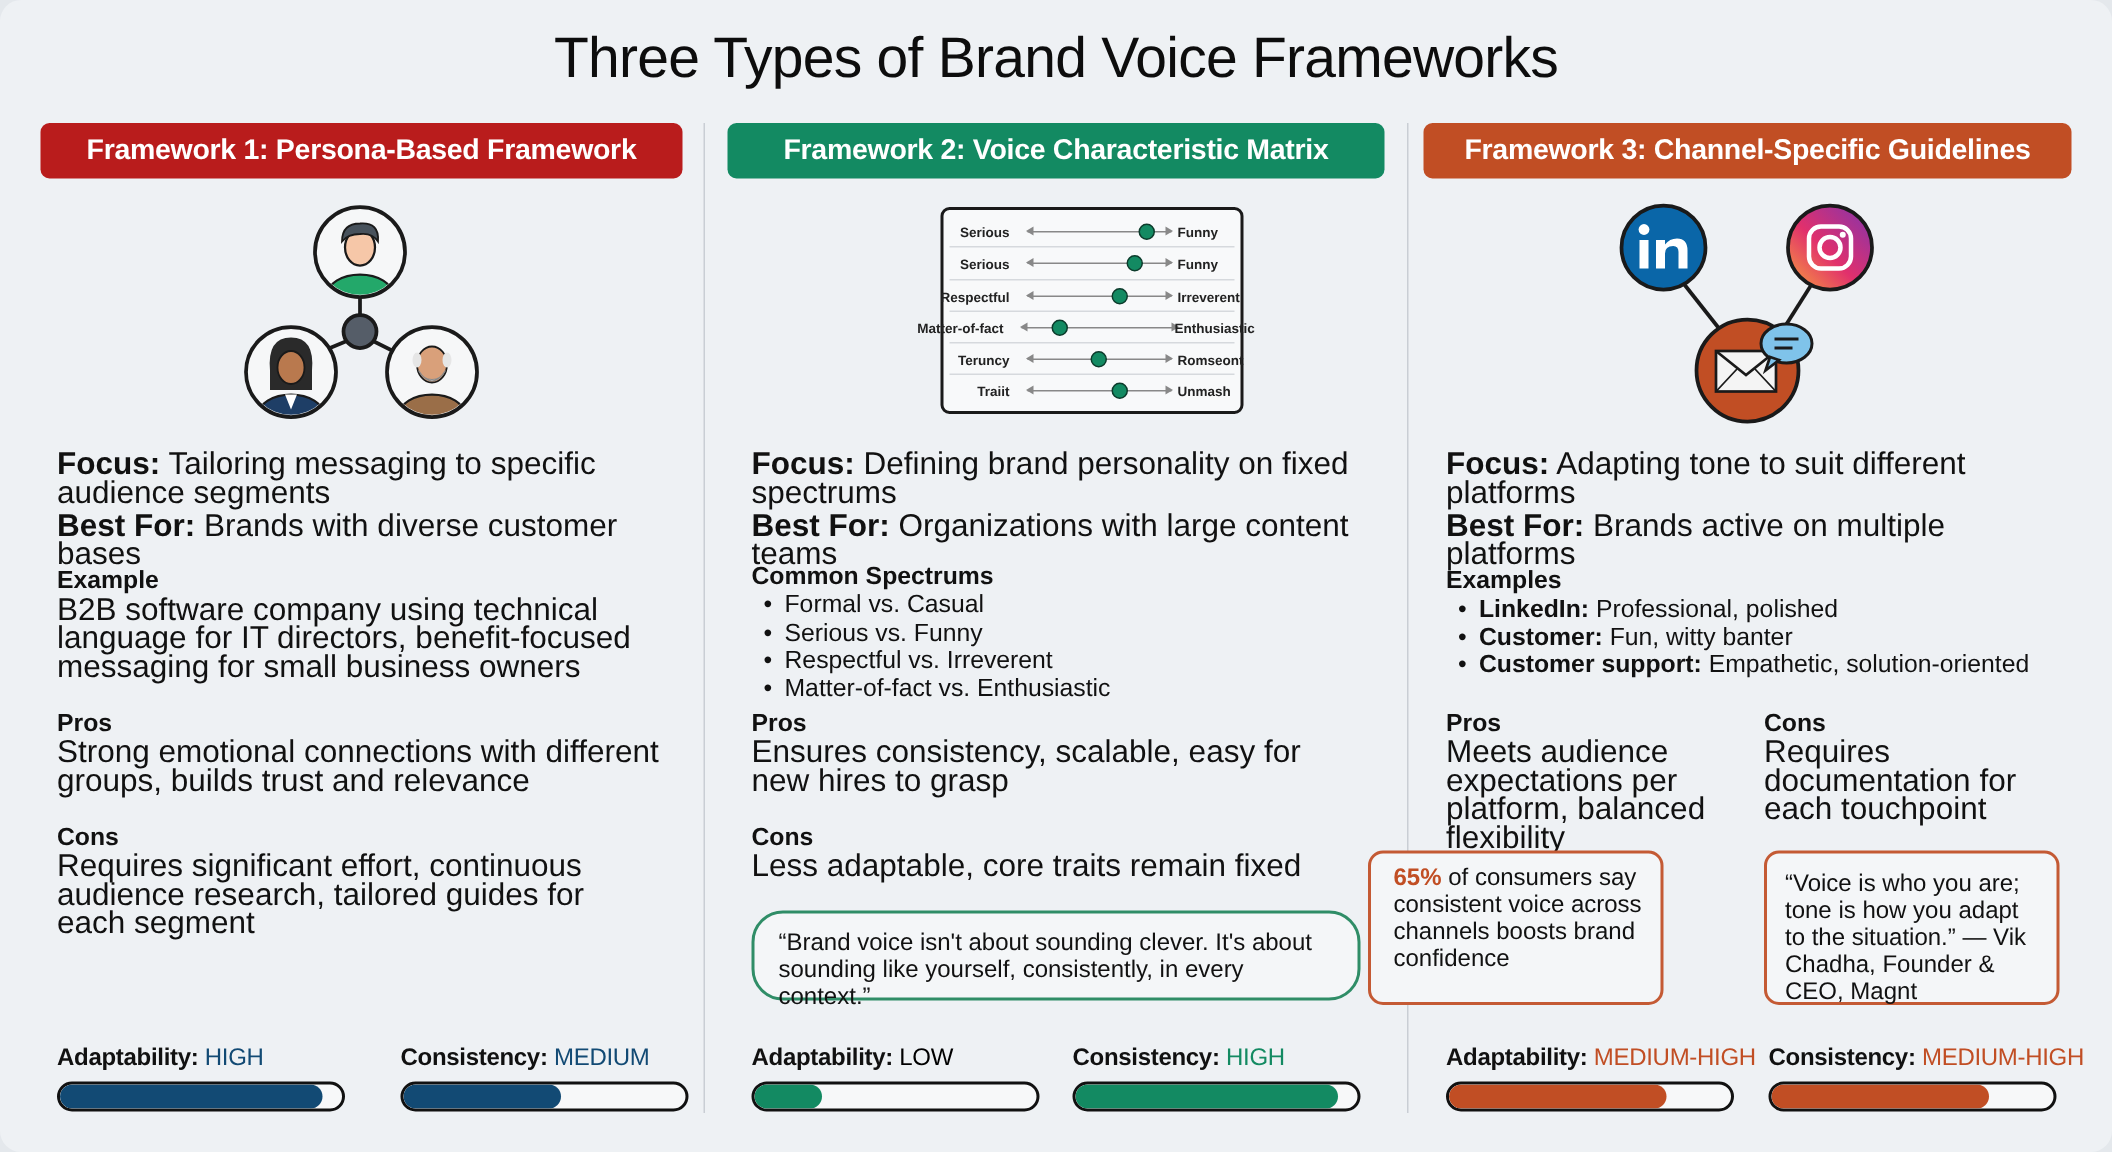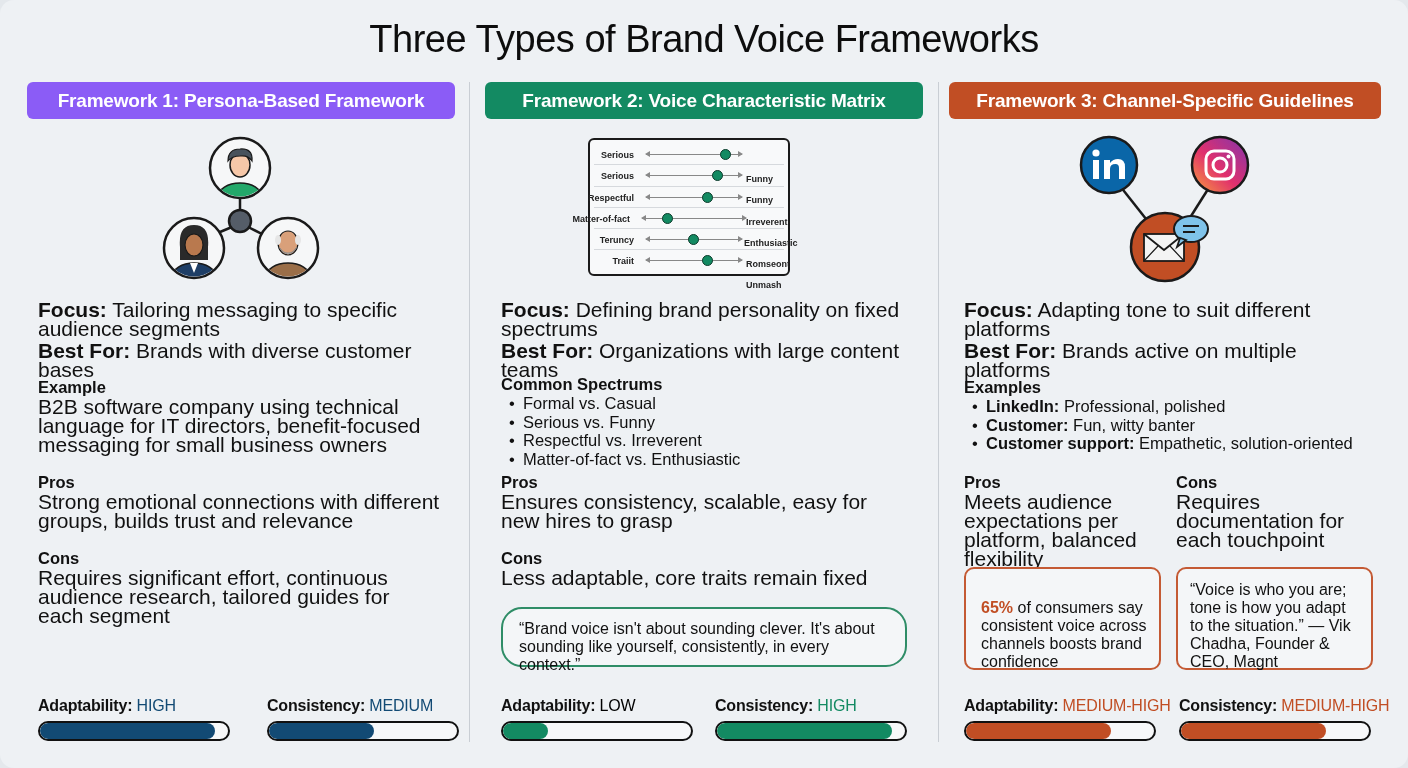--- a/index.html
+++ b/index.html
@@ -20,21 +20,21 @@
   }
   .divider {
     position: absolute; top: 82px; width: 1px; height: 660px; background: #c9ced4;
   }
   .col { position: absolute; top: 82px; }
   .col-header {
     height: 37px; border-radius: 6px; color: #fff;
     font-size: 19px; font-weight: bold; text-align: center; line-height: 37px;
     letter-spacing: -0.2px;
   }
-  .hdr1 { background: #8b5cf6; }
+  .hdr1 { background: #b91c1c; }
   .hdr2 { background: #138a62; }
   .hdr3 { background: #c14e24; }
   .txt { font-size: 21px; line-height: 19px; color: #111; }
   .txt b { font-weight: bold; }
   .sec { position: absolute; }
   .sec-title { font-weight: bold; font-size: 16.5px; line-height: 19px; }
   ul.bul { list-style: none; padding-left: 8px; }
   ul.bul li { position: relative; padding-left: 14px; font-size: 16.5px; line-height: 18.5px; }
   ul.bul li::before { content: "•"; position: absolute; left: 0; top: 0; }
   .meter-label { font-size: 16px; font-weight: bold; letter-spacing: -0.2px; }
@@ -43,31 +43,31 @@
     width: 192px; height: 20px; border: 2px solid #111; border-radius: 10px;
     background: #f7f8f9; overflow: hidden; margin-top: 6px; position: relative;
   }
   .meter .fill { position: absolute; left: 0; top: 0; bottom: 0; border-radius: 10px; }
   .callout {
     position: absolute; border: 2px solid; border-radius: 10px; background: #f4f6f8;
     font-size: 16px; line-height: 18px;
   }
   
   .matrix {
-    position: absolute; left: 588px; top: 138px; width: 202px; height: 138px;
+    position: absolute; left: 627px; top: 138px; width: 202px; height: 138px;
     border: 2px solid #1a1a1a; border-radius: 6px; background: #f8f9fa;
     padding: 4px 4px;
   }
   .m-row {
     position: relative; height: 21.3px; border-bottom: 1px solid #d6d9dd;
     font-size: 9px; font-weight: bold; color: #222;
   }
   .m-row:last-child { border-bottom: none; }
   .m-left { position: absolute; right: 150px; top: 6px; text-align: right; white-space: nowrap; }
-  .m-right { position: absolute; left: 152px; top: 6px; white-space: nowrap; margin-top: 24px; }
+  .m-right { position: absolute; left: 152px; top: 6px; white-space: nowrap; }
   .m-track { position: absolute; left: 52px; width: 96px; top: 10px; height: 1px; background: #888; }
   .m-track::before { content: ""; position: absolute; left: -1px; top: -3px; border: 3.5px solid transparent; border-right: 5px solid #888; border-left: none; }
   .m-track::after { content: ""; position: absolute; right: -1px; top: -3px; border: 3.5px solid transparent; border-left: 5px solid #888; border-right: none; }
   .m-dot {
     position: absolute; top: -5px; width: 11px; height: 11px; border-radius: 50%;
     background: #138a62; border: 1.5px solid #0c3b2b;
   }
   .row-wide .m-left { right: 154px; padding-left: 20px; }
   .row-wide .m-track { left: 48px; width: 104px; }
   .row-wide .m-right { left: 150px; }
@@ -313,21 +313,21 @@
     </div>
     <div class="sec" style="left:964px; top:473px; width:205px;">
       <div class="sec-title">Pros</div>
       <div class="txt">Meets audience expectations per platform, balanced flexibility</div>
     </div>
     <div class="sec" style="left:1176px; top:473px; width:200px;">
       <div class="sec-title">Cons</div>
       <div class="txt">Requires documentation for each touchpoint</div>
     </div>
 
-    <div class="callout" style="left:964px; top:567px; width:197px; height:103px; border-color:#c45a34; padding:30px 12px 0 15px;">
+    <div class="callout" style="left:912px; top:567px; width:197px; height:103px; border-color:#c45a34; padding:8px 12px 0 15px;">
       <b style="color:#c14e24">65%</b><span> of consumers say consistent voice across channels boosts brand confidence</span>
     </div>
     <div class="callout" style="left:1176px; top:567px; width:197px; height:103px; border-color:#c45a34; padding:12px 10px 0 12px;">
       <span>“Voice is who you are; tone is how you adapt to the situation.” — Vik Chadha, Founder &amp; CEO, Magnt</span>
     </div>
 
     <div class="sec" style="left:964px; top:697px;">
       <div class="meter-label"><span>Adaptability:</span> <span class="meter-val" style="color:#c14e24">MEDIUM-HIGH</span></div>
       <div class="meter">
           <div class="fill" style="width:77%; background:#c14e24"></div>

